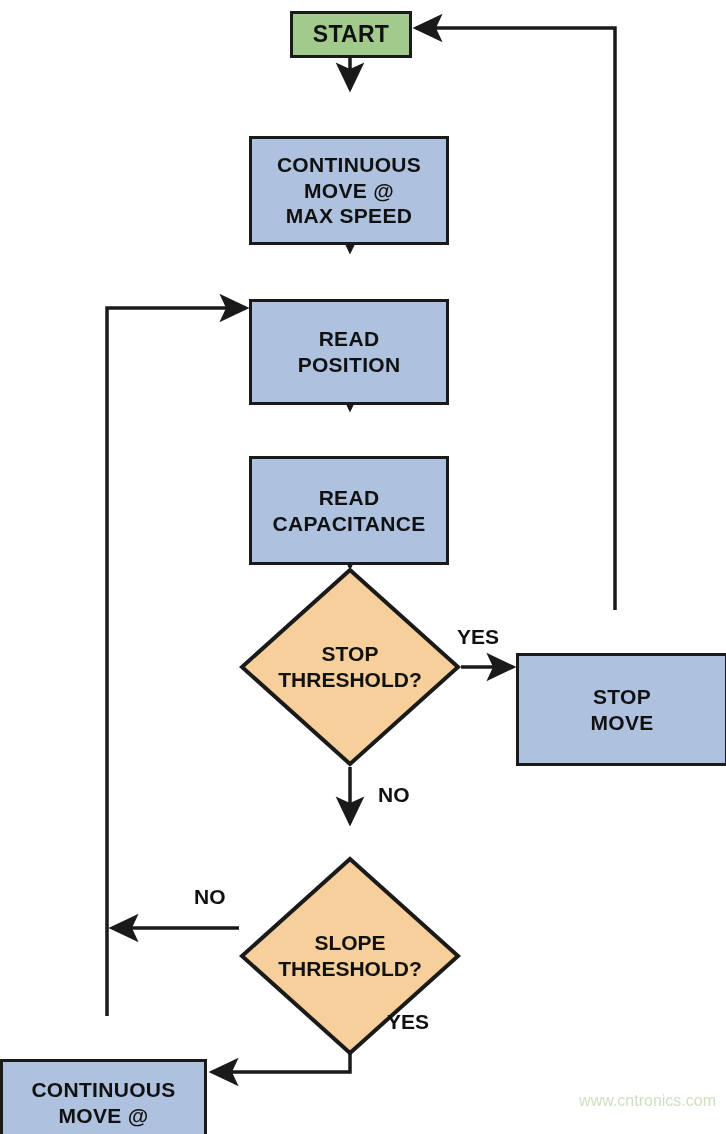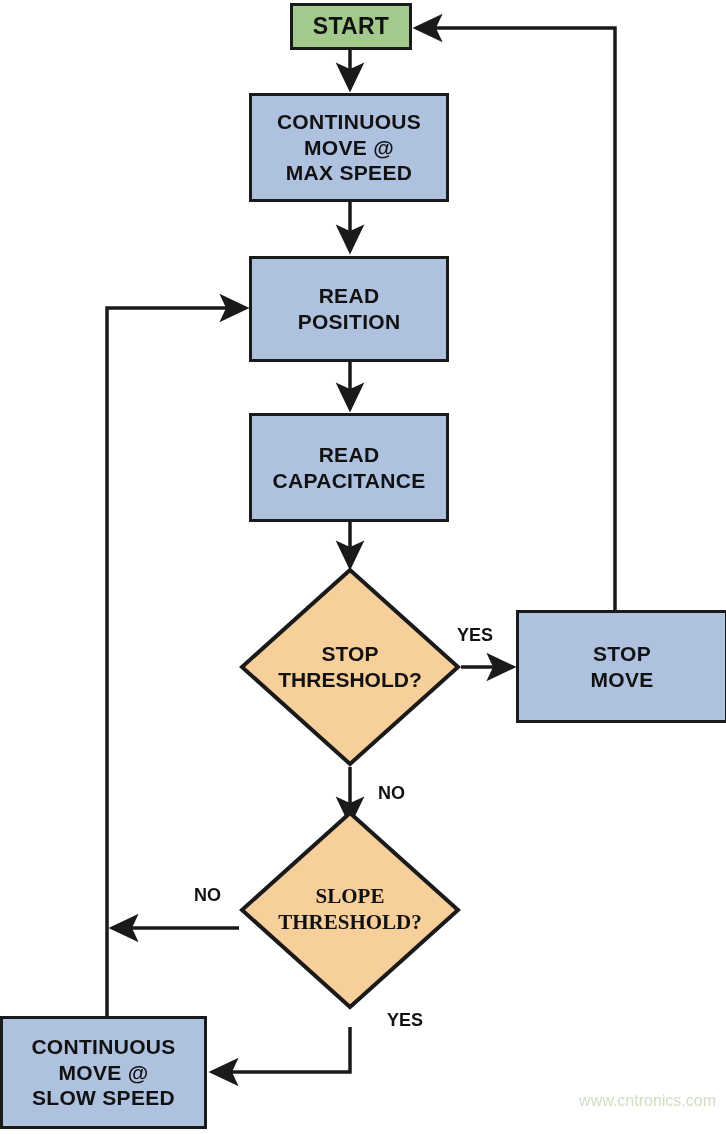--- a/index.html
+++ b/index.html
@@ -31,20 +31,21 @@
     font-weight: bold;
     color: #111111;
     letter-spacing: 0.3px;
     z-index: 3;
   }
   .process {
     border: 3px solid #1a1a1a;
     background: #aec2e0;
     font-size: 21px;
     line-height: 1.22;
+    margin-top: 43px;
   }
   .terminator {
     border: 3px solid #1a1a1a;
     background: #a2ca8c;
     font-size: 23px;
     line-height: 1.2;
   }
   .decision-wrap {
     position: absolute;
     z-index: 3;
@@ -68,21 +69,21 @@
     text-align: center;
     font-weight: bold;
     font-size: 21px;
     line-height: 1.22;
     color: #111111;
     pointer-events: none;
   }
   .edge-label {
     position: absolute;
     font-weight: bold;
-    font-size: 18px;
+    font-size: 21px;
     color: #111111;
     white-space: nowrap;
     z-index: 4;
   }
   #connectors {
     position: absolute;
     left: 0;
     top: 0;
     width: 726px;
     height: 1134px;
@@ -135,21 +136,21 @@
      left rail -&gt; READ POSITION --&gt;
     <path d="M239,928 L112,928" stroke="#1a1a1a" stroke-width="3.5" fill="none" marker-end="url(#arrow)"></path>
 
      CONTINUOUS MOVE @ SLOW SPEED --&gt;
     <path d="M350,1027 L350,1072 L212,1072" stroke="#1a1a1a" stroke-width="3.5" fill="none" marker-end="url(#arrow)"></path>
 
     
     <path d="M107,1016 L107,308 L246,308" stroke="#1a1a1a" stroke-width="3.5" fill="none" marker-end="url(#arrow)"></path>
   </svg>
 
-  <div class="node terminator" style="left:290px; top:3px; width:122px; height:47px;">
+  <div class="node terminator" style="left:290px; top:11px; width:122px; height:47px;">
     <span style="white-space:pre-line;">START</span>
   </div>
 
   <div class="node process" style="left:249px; top:93px; width:200px; height:109px;">
     <span style="white-space:pre-line;">CONTINUOUS
 MOVE @
 MAX SPEED</span>
   </div>
 
   <div class="node process" style="left:249px; top:256px; width:200px; height:106px;">
@@ -168,21 +169,21 @@
     </svg>
     <div class="decision-label" style="white-space:pre-line;">STOP
 THRESHOLD?</div>
   </div>
 
   <div class="node process" style="left:516px; top:610px; width:212px; height:113px;">
     <span style="white-space:pre-line;">STOP
 MOVE</span>
   </div>
 
-  <div class="decision-wrap" style="left:239px; top:810px; width:222px; height:200px;font-family:Liberation Serif, serif;">
+  <div class="decision-wrap" style="left:239px; top:856px; width:222px; height:200px;">
     <svg class="decision-shape" viewBox="0 0 222 200" xmlns="http://www.w3.org/2000/svg">
       <polygon points="111,3 219,100 111,197 3,100" fill="#f7cf9b" stroke="#1a1a1a" stroke-width="4"></polygon>
     </svg>
     <div class="decision-label" style="white-space:pre-line;">SLOPE
 THRESHOLD?</div>
   </div>
 
   <div class="node process" style="left:0px; top:1016px; width:207px; height:113px;">
     <span style="white-space:pre-line;">CONTINUOUS
 MOVE @

